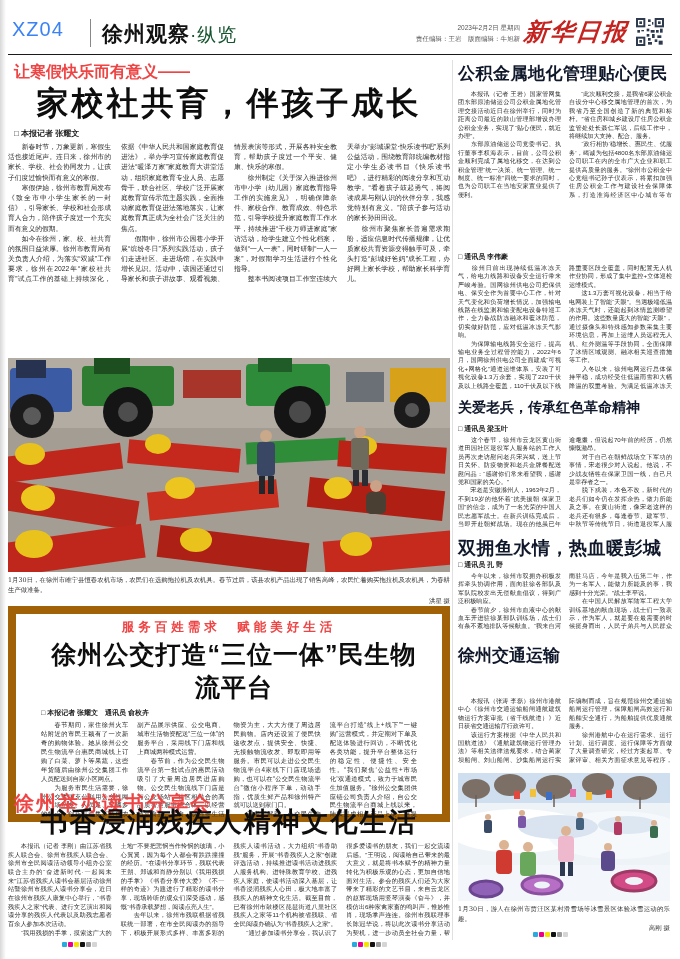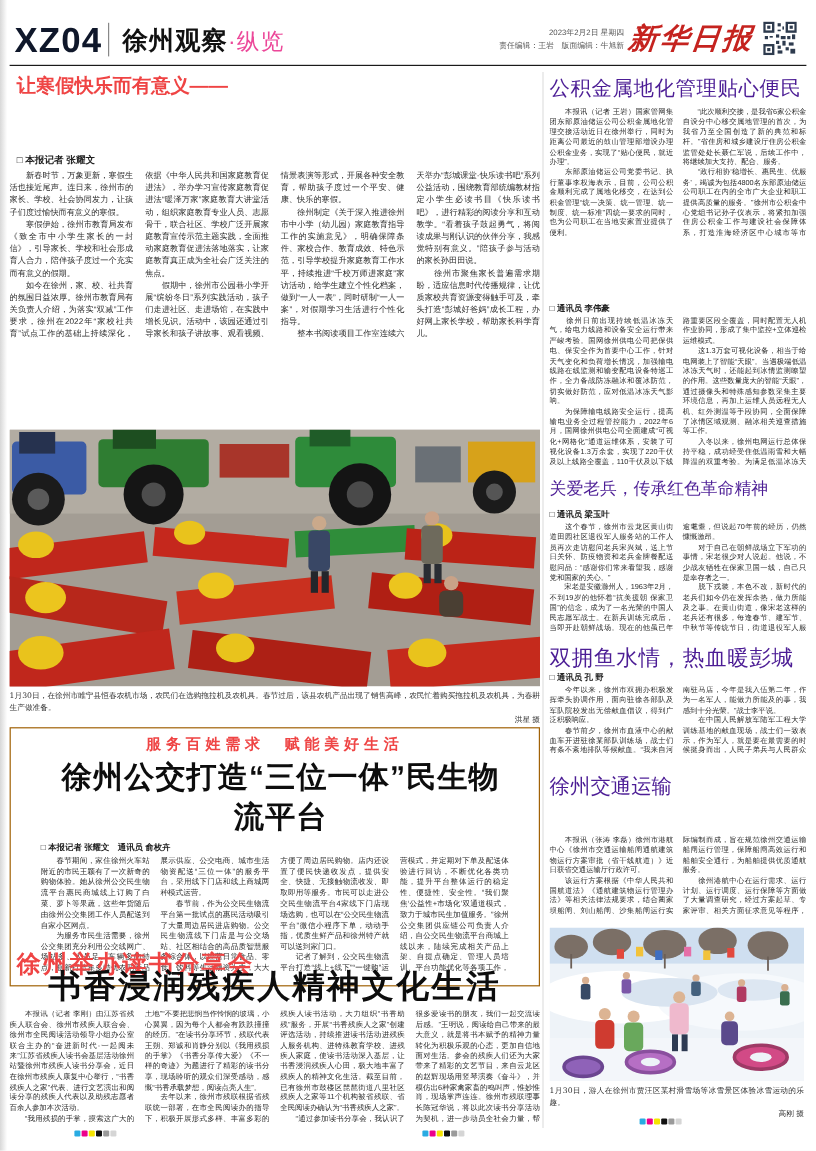--- a/index.html
+++ b/index.html
@@ -3,24 +3,24 @@
 <meta charset="utf-8">
 <style>
   * { margin:0; padding:0; box-sizing:border-box; }
   body { background:#e8e8e8; font-family:"Liberation Sans", sans-serif; }
   .page { position:relative; width:680px; height:959px; background:#ffffff; margin:0 auto; overflow:hidden; }
   .page::before { content:""; position:absolute; left:0; top:0; width:6px; height:100%;
     background:linear-gradient(90deg,#d8d8d8,#ffffff); }
 
   
   .masthead { position:absolute; left:8px; right:8px; top:16px; height:38px; }
-  .page-no { position:absolute; left:4px; top:2px; font-size:29px; color:#0f172a; letter-spacing:1px;font-weight:bold; }
+  .page-no { position:absolute; left:4px; top:2px; font-size:20px; color:#3b82f6; letter-spacing:1px; }
   .mast-div { position:absolute; left:82px; top:3px; width:1px; height:28px; background:#888; }
   .section-name { position:absolute; left:94px; top:4px; font-size:21px; font-weight:bold; color:#111; letter-spacing:1px; }
-  .section-sub { font-weight:normal; color:#ec4899; font-size:19px; }
+  .section-sub { font-weight:normal; color:#14532d; font-size:19px; }
   .mast-info { position:absolute; right:152px; top:6px; text-align:right; font-size:6.5px; color:#555; line-height:1.7; }
   .paper-logo { position:absolute; right:44px; top:0px; font-family:"DejaVu Serif", serif; font-style:italic;
     font-weight:bold; font-size:24px; color:#c5231f; letter-spacing:2px; transform:skewX(-6deg); }
   .qr { position:absolute; right:8px; top:2px; width:28px; height:28px; }
   .mast-rule { position:absolute; left:8px; right:8px; top:54px; height:1px; background:#1a1a1a; }
 
   .col-rule { position:absolute; left:452px; top:60px; width:1px; height:880px; background:#e0e0e0; }
 
   
   .kicker { font-weight:bold; color:#ef4444; }
@@ -37,35 +37,35 @@
 
   
   .photo-machinery { position:absolute; left:8px; top:358px; width:442px; height:214px; }
   .photo-machinery svg { display:block; width:100%; height:100%; }
   .cap-machinery { position:absolute; left:8px; top:576px; width:442px; font-family:"DejaVu Serif", serif;
     font-size:6.4px; line-height:1.55; color:#333; text-align:justify; }
   .cap-machinery .credit { display:block; text-align:right; font-family:Liberation Sans, sans-serif; color:#333; }
 
   
   .boxed { position:absolute; left:8px; top:606px; width:442px; height:216px;
-    border:1px solid #a16207; padding:5px 25px 4px; }
+    border:8px solid #a16207; padding:5px 25px 4px; }
   .boxed-kicker { font-size:12.5px; text-align:center; letter-spacing:4px; }
   .boxed-headline { font-size:25px; letter-spacing:1px; margin-top:2px;margin-left:10px; }
   .boxed-byline { font-size:7px; margin-top:4px; }
   .boxed-body { margin-top:3px; height:102px; font-size:6.3px; line-height:1.42; column-count:4; column-gap:9px; }
 
   
   .read-kicker { position:absolute; left:14px; top:790px; font-size:20px; letter-spacing:2px; }
   .read-headline { position:absolute; left:8px; width:442px; top:804px; font-size:27px; letter-spacing:2px; }
   .read-body { position:absolute; left:8px; top:842px; width:442px; height:96px;
     font-size:6.2px; line-height:1.4; column-count:4; column-gap:9px; }
 
   
   .r { position:absolute; left:458px; width:214px; }
-  .r-headline { font-weight:normal; color:#4c1d95; }
+  .r-headline { font-weight:bold; color:#0f172a; }
   .a1-h { top:62px; font-size:17px; letter-spacing:0.5px; }
   .a1-b { top:90px; height:110px; }
   .a2-h { top:204px; font-size:19px; line-height:1.18; letter-spacing:1px; }
   .a2-by { top:252px; font-size:7px; }
   .a2-b { top:264px; height:130px; }
   .a3-h { top:399px; font-size:14px; }
   .a3-by { top:424px; font-size:7px; }
   .a3-b { top:436px; height:93px; }
   .a4-h { top:536px; font-size:18px; letter-spacing:0.5px; }
   .a4-by { top:560px; font-size:7px; }
@@ -135,20 +135,21 @@
           <rect x="2.5" y="2.5" width="2" height="2"></rect>
           <rect x="16.5" y="2.5" width="2" height="2"></rect>
           <rect x="2.5" y="16.5" width="2" height="2"></rect>
         </g>
     </svg>
   </div>
   <div class="mast-rule"></div>
   <div class="col-rule"></div>
 
   <div class="lead-kicker kicker">让寒假快乐而有意义——</div>
+  <div class="lead-headline headline">家校社共育，伴孩子成长</div>
   <div class="lead-byline byline">□ 本报记者 张耀文</div>
   <div class="lead-body bodytext">　　新春时节，万象更新，寒假生活也接近尾声。连日来，徐州市的家长、学校、社会协同发力，让孩子们度过愉快而有意义的寒假。
 　　寒假伊始，徐州市教育局发布《致全市中小学生家长的一封信》，引导家长、学校和社会形成育人合力，陪伴孩子度过一个充实而有意义的假期。
 　　如今在徐州，家、校、社共育的氛围日益浓厚。徐州市教育局有关负责人介绍，为落实“双减”工作要求，徐州在2022年“家校社共育”试点工作的基础上持续深化，依据《中华人民共和国家庭教育促进法》，举办学习宣传家庭教育促进法“暖泽万家”家庭教育大讲堂活动，组织家庭教育专业人员、志愿骨干，联合社区、学校广泛开展家庭教育宣传示范主题实践，全面推动家庭教育促进法落地落实，让家庭教育真正成为全社会广泛关注的焦点。
 　　假期中，徐州市公园巷小学开展“缤纷冬日”系列实践活动，孩子们走进社区、走进场馆，在实践中增长见识。活动中，该园还通过引导家长和孩子讲故事、观看视频、情景表演等形式，开展各种安全教育，帮助孩子度过一个平安、健康、快乐的寒假。
 　　徐州制定《关于深入推进徐州市中小学（幼儿园）家庭教育指导工作的实施意见》，明确保障条件、家校合作、教育成效、特色示范，引导学校提升家庭教育工作水平，持续推进“千校万师进家庭”家访活动，给学生建立个性化档案，做到“一人一表”，同时研制“一人一案”，对假期学习生活进行个性化指导。
 　　整本书阅读项目工作室连续六天举办“彭城课堂·快乐读书吧”系列公益活动，围绕教育部统编教材指定小学生必读书目《快乐读书吧》，进行精彩的阅读分享和互动教学。“看着孩子鼓起勇气，将阅读成果与刚认识的伙伴分享，我感觉特别有意义。”陪孩子参与活动的家长孙田田说。
 　　徐州市聚焦家长普遍需求期盼，适应信息时代传播规律，让优质家校共育资源变得触手可及，牵头打造“彭城好爸妈”成长工程，办好网上家长学校，帮助家长科学育儿。</div>
 
   <div class="photo-machinery">

